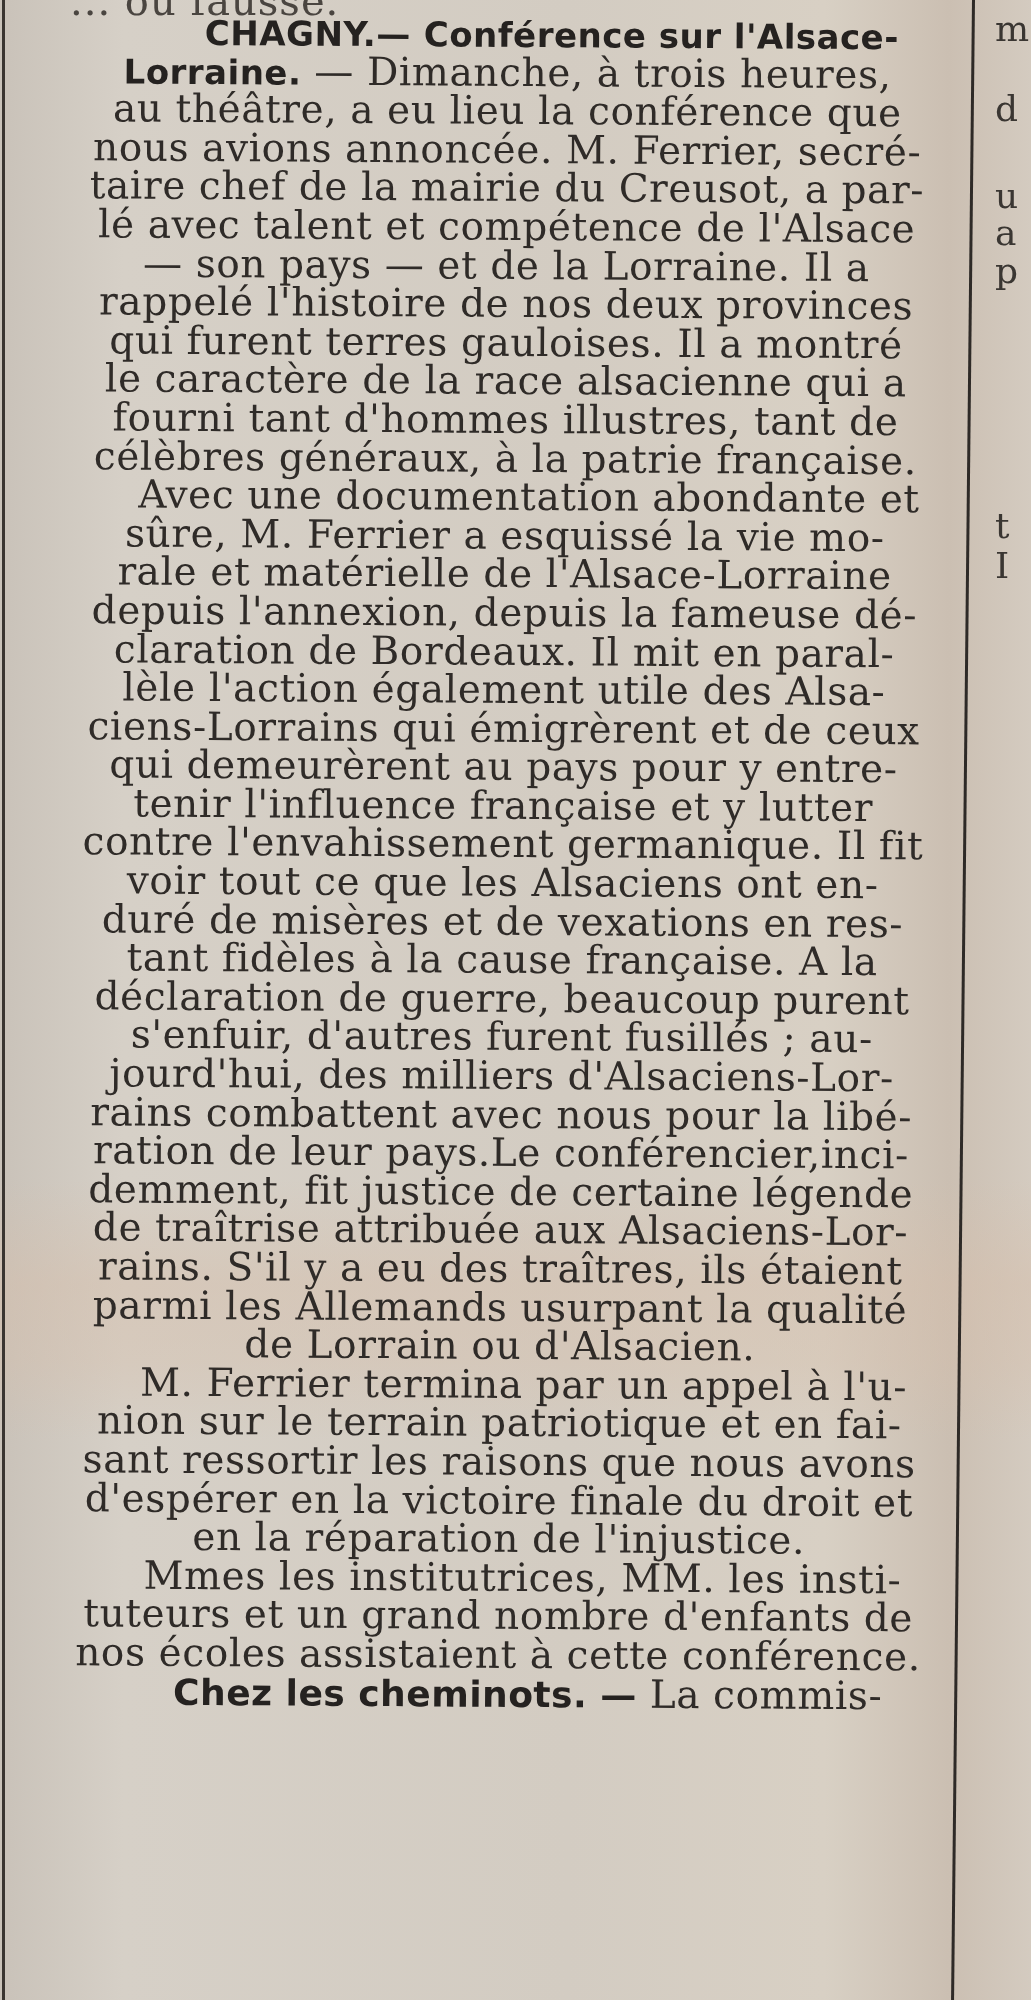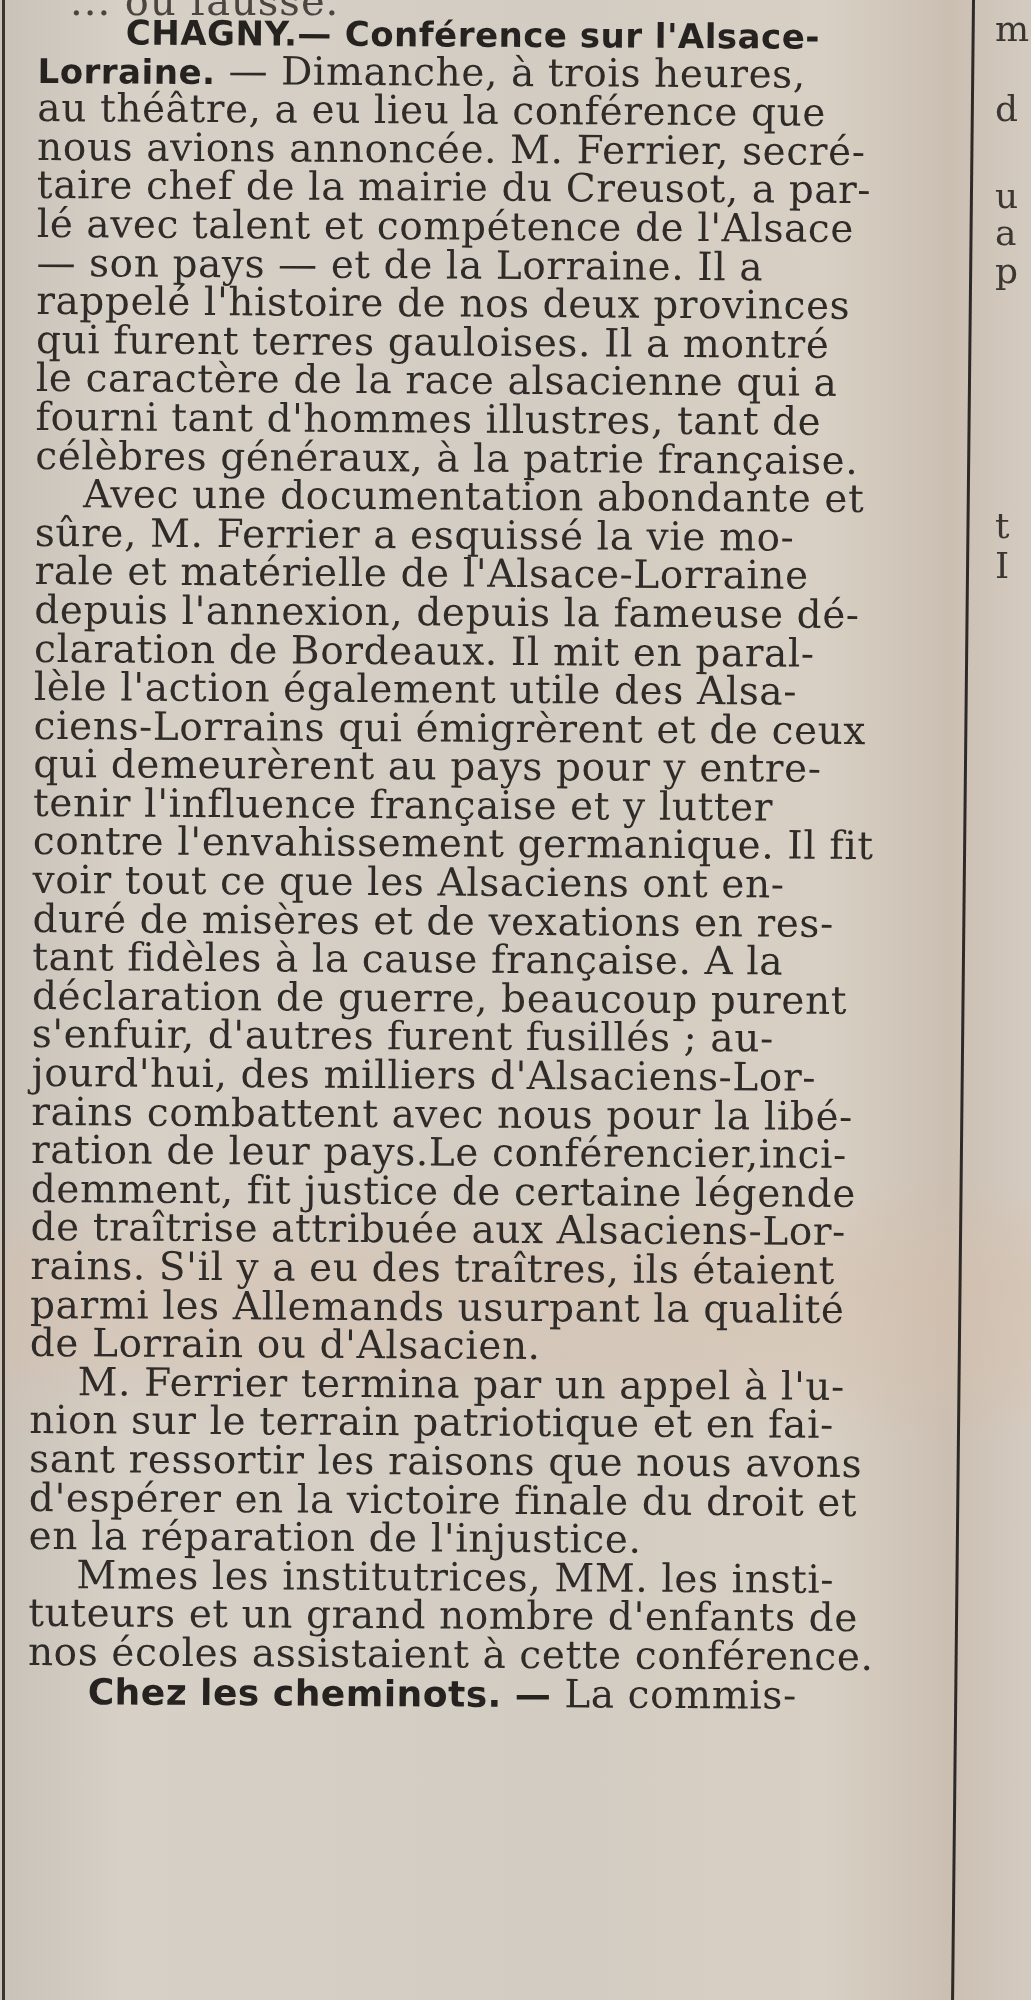--- a/index.html
+++ b/index.html
@@ -6,20 +6,21 @@
     body {
       width: 1031px; height: 2000px; overflow: hidden;
       background: #cfc7bd;
       font-family: "DejaVu Serif", serif;
     }
     .paper {
       position: relative;
       width: 1031px; height: 2000px;
       background: linear-gradient(90deg, #c9c2b9 0%, #d6d0c7 12%, #d3ccc2 55%, #d8d0c4 80%, #cbbfb2 92%, #d4cbc0 100%);
       overflow: hidden;
+      text-align: center;
     }
     .stain {
       position: absolute; left: 0; right: 0; top: 1180px; height: 260px;
       background: linear-gradient(180deg, rgba(214,190,170,0) 0%, rgba(214,190,170,0.45) 40%, rgba(214,190,170,0.35) 70%, rgba(214,190,170,0) 100%);
       pointer-events: none;
     }
     .left-rule {
       position: absolute; left: 2px; top: 0; width: 3px; height: 2000px;
       background: #3a3531;
     }

